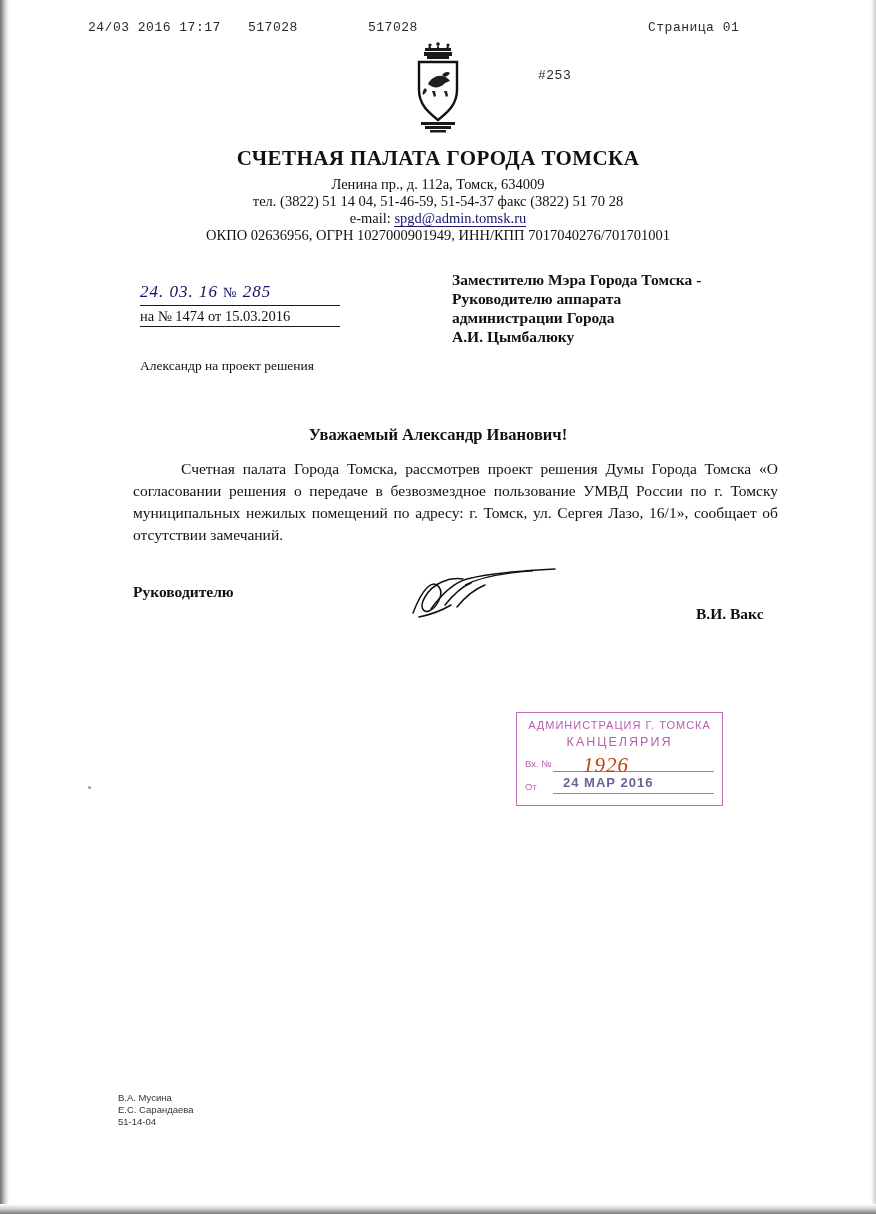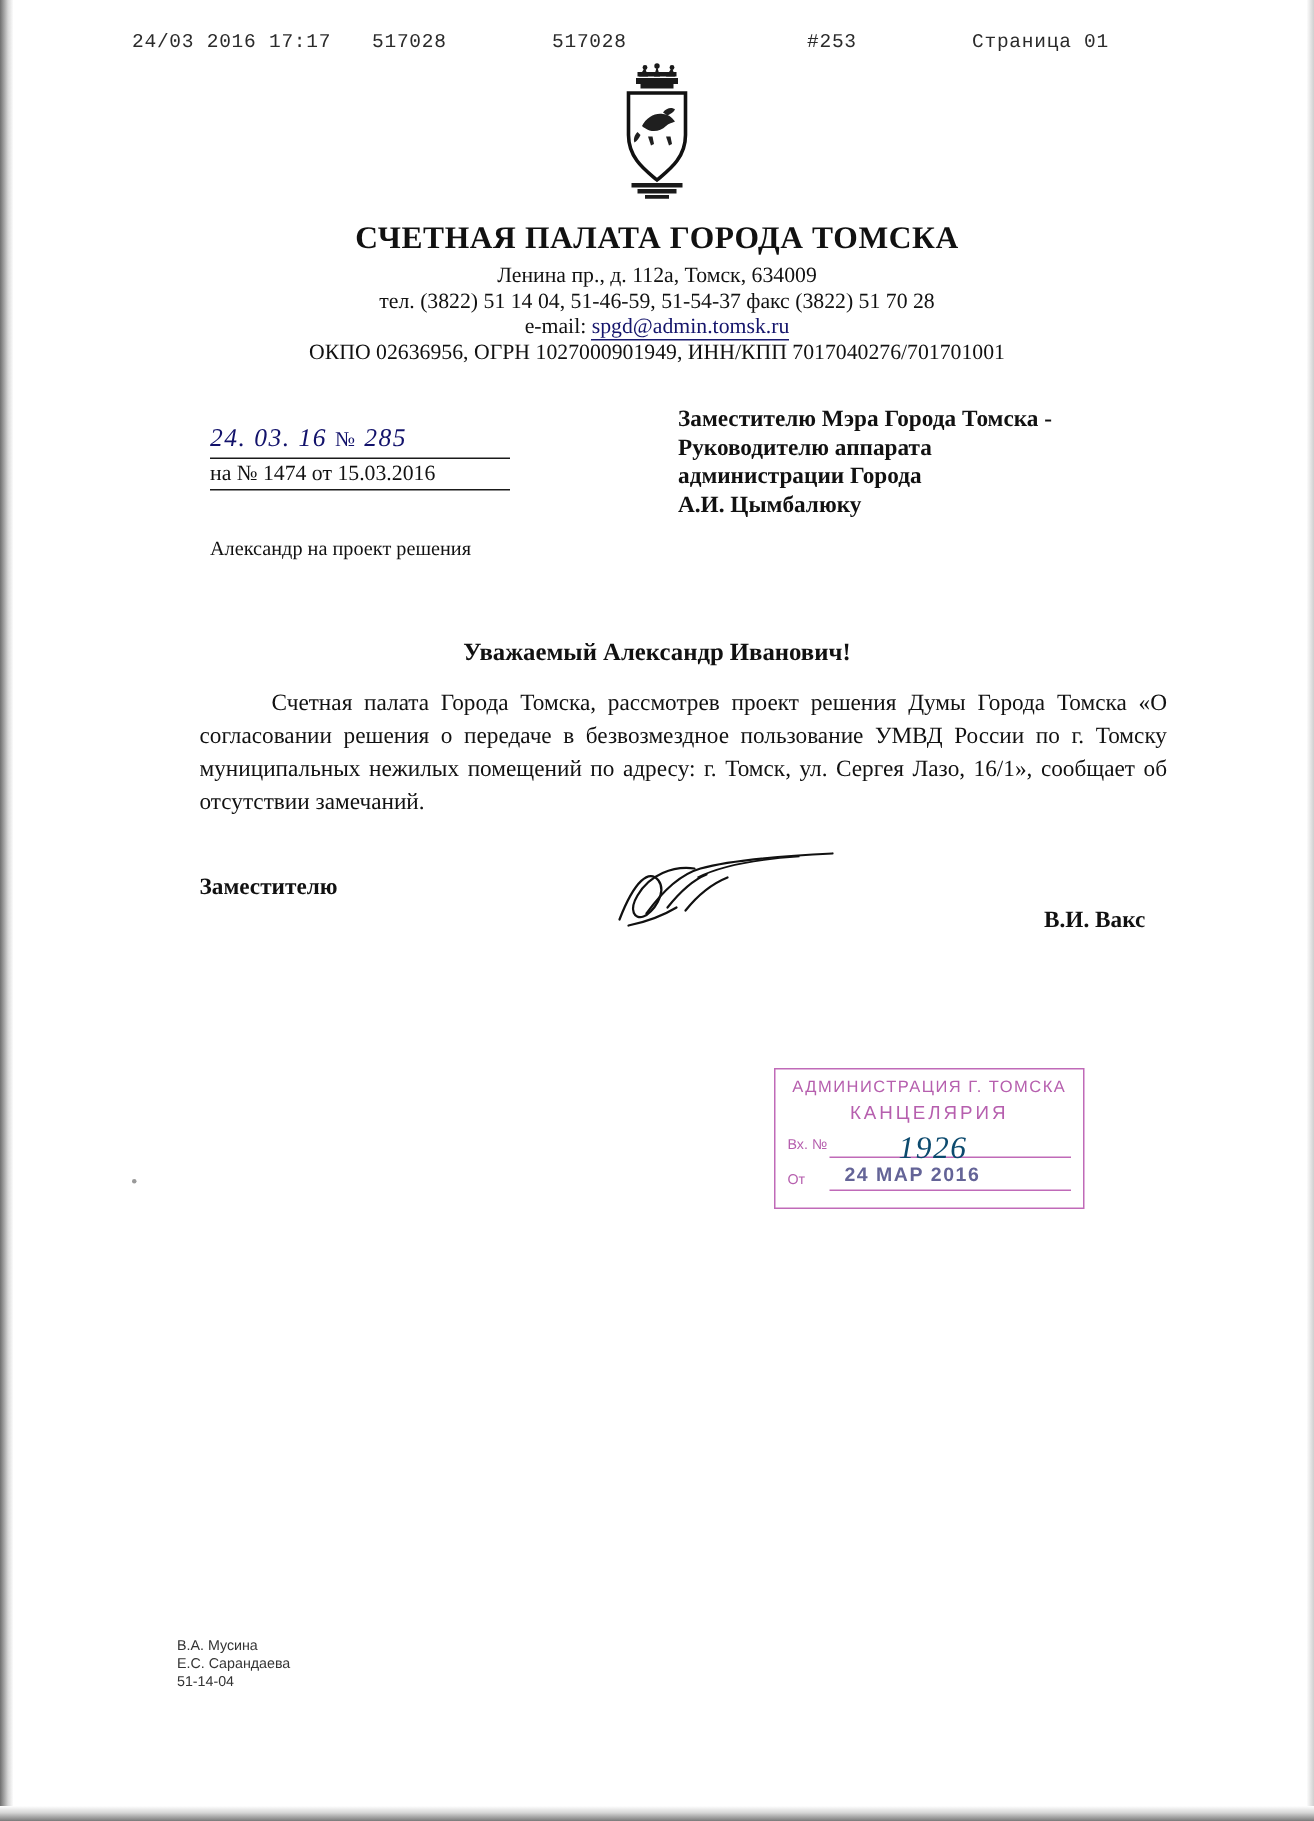--- a/index.html
+++ b/index.html
@@ -45,21 +45,21 @@
     width: 680px;
     font-family: "Liberation Mono", monospace;
     font-size: 13px;
     color: #2b2b2b;
     letter-spacing: 0.5px;
     display: flex;
   }
   .fax-header .fh-date   { width: 160px; }
   .fax-header .fh-num1   { width: 120px; }
   .fax-header .fh-num2   { width: 170px; }
-  .fax-header .fh-id     { width: 110px; }
+  .fax-header .fh-id     { width: 110px; margin-top: 48px; }
   .fax-header .fh-page   { width: 120px; }
 
   
   .crest {
     position: absolute;
     top: 42px;
     left: 50%;
     transform: translateX(-50%);
     width: 78px;
     height: 92px;
@@ -235,23 +235,22 @@
   }
   .stamp .st-line.r1 { top: 58px; }
   .stamp .st-line.r2 { top: 80px; }
   .stamp .st-hand {
     position: absolute;
     top: 40px;
     left: 66px;
     font-family: "Liberation Serif", serif;
     font-style: italic;
     font-size: 21px;
-    color: #0c4a6e;
+    color: #c2410c;
     letter-spacing: 1px;
-    margin-left: 16px;
   }
   .stamp .st-date {
     position: absolute;
     top: 62px;
     left: 46px;
     font-family: "Liberation Sans", sans-serif;
     font-weight: bold;
     font-size: 13px;
     color: #4a4a86;
     letter-spacing: 1px;
@@ -357,21 +356,21 @@
   </div>
 
   <div class="subject">
     <div>Александр на проект решения</div>
   </div>
 
   <div class="salutation">Уважаемый Александр Иванович!</div>
 
   <div class="body-text">Счетная палата Города Томска, рассмотрев проект решения Думы Города Томска «О согласовании решения о передаче в безвозмездное пользование УМВД России по г. Томску муниципальных нежилых помещений по адресу: г. Томск, ул. Сергея Лазо, 16/1», сообщает об отсутствии замечаний.</div>
 
-  <div class="sig-title">Заместителю</div>
+  <div class="sig-title">Руководителю</div>
 
   <div class="signature-mark">
     <svg viewBox="0 0 175 60" width="175" height="60" aria-hidden="true">
       <g fill="none" stroke="#111" stroke-width="1.5" stroke-linecap="round">
         <path d="M8 48 C18 22, 28 14, 34 22 C40 30, 30 44, 24 46 C18 48, 14 42, 20 32 C28 18, 44 12, 58 14"></path>
         <path d="M26 44 C36 30, 48 18, 62 14 C80 9, 110 6, 150 4"></path>
         <path d="M40 40 C48 30, 56 22, 66 18"></path>
         <path d="M52 42 C60 32, 70 24, 80 20"></path>
         <path d="M14 52 C24 50, 36 46, 46 40"></path>
       </g>

